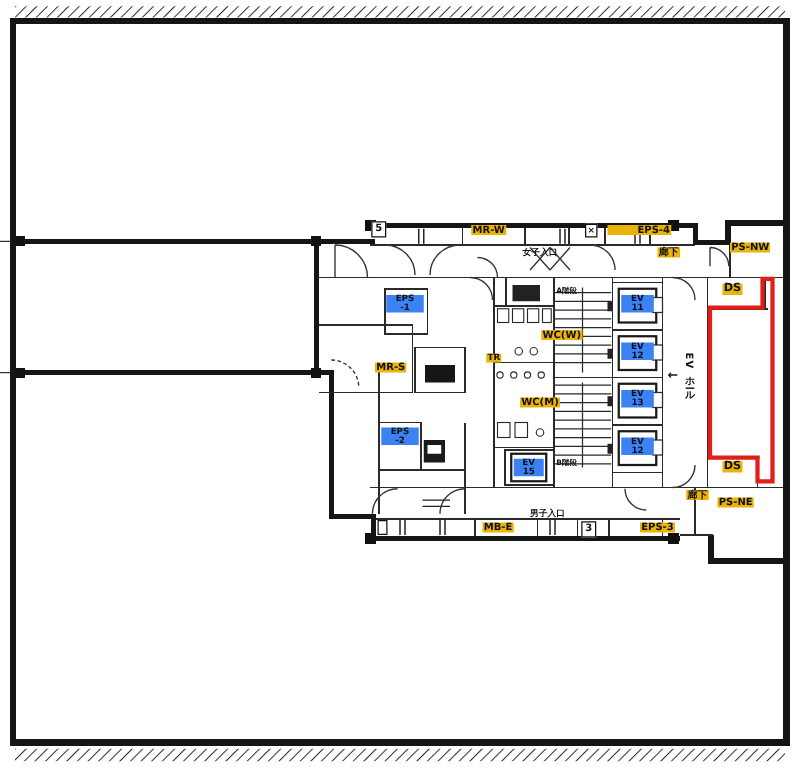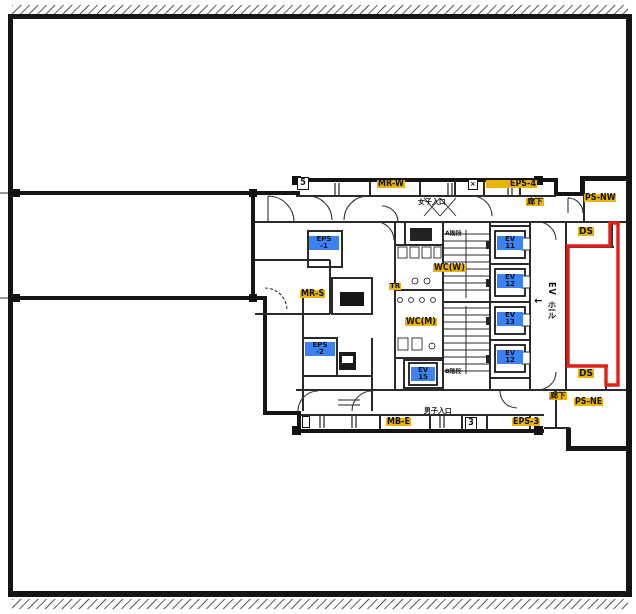--- a/index.html
+++ b/index.html
@@ -196,21 +196,21 @@
     <div>-1</div>
   </div>
   <span class="lbl" style="left:284px;top:290px;margin-left:16px;">MR-S</span>
   <span class="lbl sm" style="left:341px;top:283px;margin-left:48px;">TR</span>
   <div class="two" style="left:305px;top:342px;width:30px;">
     <div>EPS</div>
     <div>-2</div>
   </div>
 
   <span class="lbl" style="left:401px;top:264px;margin-left:32px;">WC(W)</span>
-  <span class="lbl" style="left:405px;top:318px;">WC(M)</span>
+  <span class="lbl" style="left:416px;top:318px;">WC(M)</span>
 
   <span class="lbl xs nobg" style="left:444px;top:230px;">A階段</span>
   <span class="lbl xs nobg" style="left:444px;top:368px;">B階段</span>
 
   <div class="two" style="left:497px;top:236px;width:26px;">
     <div>EV</div>
     <div>11</div>
   </div>
   <div class="two" style="left:497px;top:274px;width:26px;">
     <div>EV</div>

